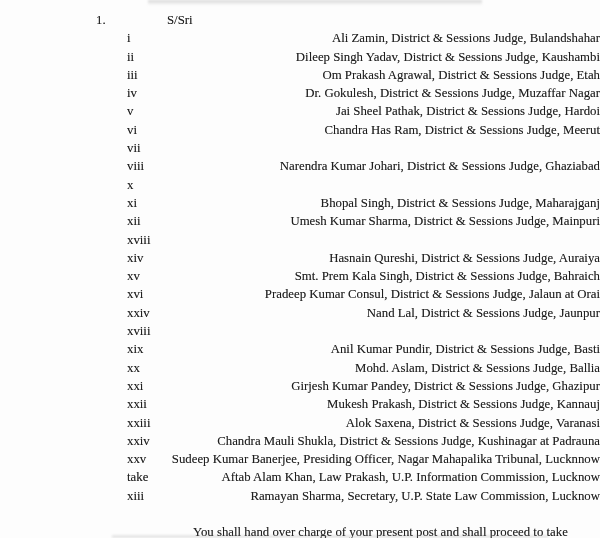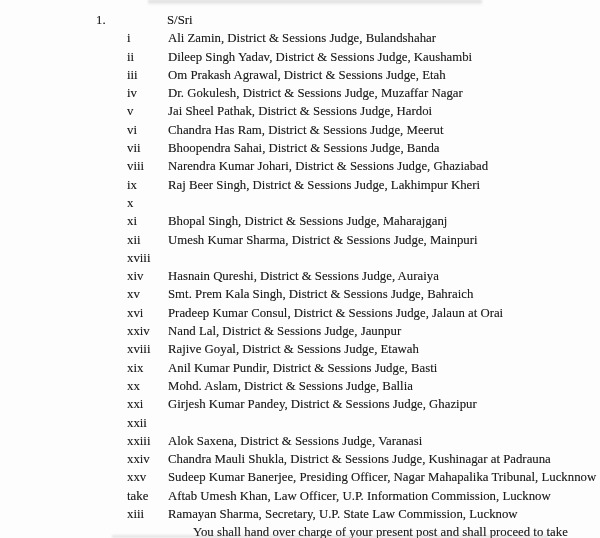--- a/index.html
+++ b/index.html
@@ -63,20 +63,21 @@
     padding-left: 127px;
     display: flex;
     white-space: nowrap;
   }
   .numeral {
     flex: 0 0 41px;
     width: 41px;
   }
   .entry-text {
     flex: 1 1 auto;
+    text-align: right;
   }
   .paragraph {
     position: absolute;
     left: 193px;
     top: 523px;
     line-height: 18.3px;
     white-space: nowrap;
   }
 </style>
 </head>
@@ -118,32 +119,27 @@
     <span class="entry-text">Jai Sheel Pathak, District &amp; Sessions Judge, Hardoi</span>
   </div>
 
   <div class="row">
     <span class="numeral">vi</span>
     <span class="entry-text">Chandra Has Ram, District &amp; Sessions Judge, Meerut</span>
   </div>
 
   <div class="row">
     <span class="numeral">vii</span>
-    <span class="entry-text">Bhoopendra Sahai, District &amp; Sessions Judge, Banda</span>
   </div>
 
   <div class="row">
     <span class="numeral">viii</span>
     <span class="entry-text">Narendra Kumar Johari, District &amp; Sessions Judge, Ghaziabad</span>
   </div>
 
-  <div class="row">
-    <span class="numeral">ix</span>
-    <span class="entry-text">Raj Beer Singh, District &amp; Sessions Judge, Lakhimpur Kheri</span>
-  </div>
 
   <div class="row">
     <span class="numeral">x</span>
   </div>
 
   <div class="row">
     <span class="numeral">xi</span>
     <span class="entry-text">Bhopal Singh, District &amp; Sessions Judge, Maharajganj</span>
   </div>
 
@@ -171,60 +167,60 @@
     <span class="entry-text">Pradeep Kumar Consul, District &amp; Sessions Judge, Jalaun at Orai</span>
   </div>
 
   <div class="row">
     <span class="numeral">xxiv</span>
     <span class="entry-text">Nand Lal, District &amp; Sessions Judge, Jaunpur</span>
   </div>
 
   <div class="row">
     <span class="numeral">xviii</span>
-    <span class="entry-text">Rajive Goyal, District &amp; Sessions Judge, Etawah</span>
   </div>
 
   <div class="row">
     <span class="numeral">xix</span>
     <span class="entry-text">Anil Kumar Pundir, District &amp; Sessions Judge, Basti</span>
   </div>
 
   <div class="row">
     <span class="numeral">xx</span>
     <span class="entry-text">Mohd. Aslam, District &amp; Sessions Judge, Ballia</span>
   </div>
 
   <div class="row">
     <span class="numeral">xxi</span>
     <span class="entry-text">Girjesh Kumar Pandey, District &amp; Sessions Judge, Ghazipur</span>
   </div>
 
   <div class="row">
     <span class="numeral">xxii</span>
+    <span class="entry-text">Mukesh Prakash, District &amp; Sessions Judge, Kannauj</span>
   </div>
 
   <div class="row">
     <span class="numeral">xxiii</span>
     <span class="entry-text">Alok Saxena, District &amp; Sessions Judge, Varanasi</span>
   </div>
 
   <div class="row">
     <span class="numeral">xxiv</span>
     <span class="entry-text">Chandra Mauli Shukla, District &amp; Sessions Judge, Kushinagar at Padrauna</span>
   </div>
 
   <div class="row">
     <span class="numeral">xxv</span>
     <span class="entry-text">Sudeep Kumar Banerjee, Presiding Officer, Nagar Mahapalika Tribunal, Lucknnow</span>
   </div>
 
   <div class="row">
     <span class="numeral">take</span>
-    <span class="entry-text">Aftab Umesh Khan, Law Officer, U.P. Information Commission, Lucknow</span>
+    <span class="entry-text">Aftab Alam Khan, Law Prakash, U.P. Information Commission, Lucknow</span>
   </div>
 
   <div class="row">
     <span class="numeral">xiii</span>
     <span class="entry-text">Ramayan Sharma, Secretary, U.P. State Law Commission, Lucknow</span>
   </div>
 </div>
 
   </div>
 

